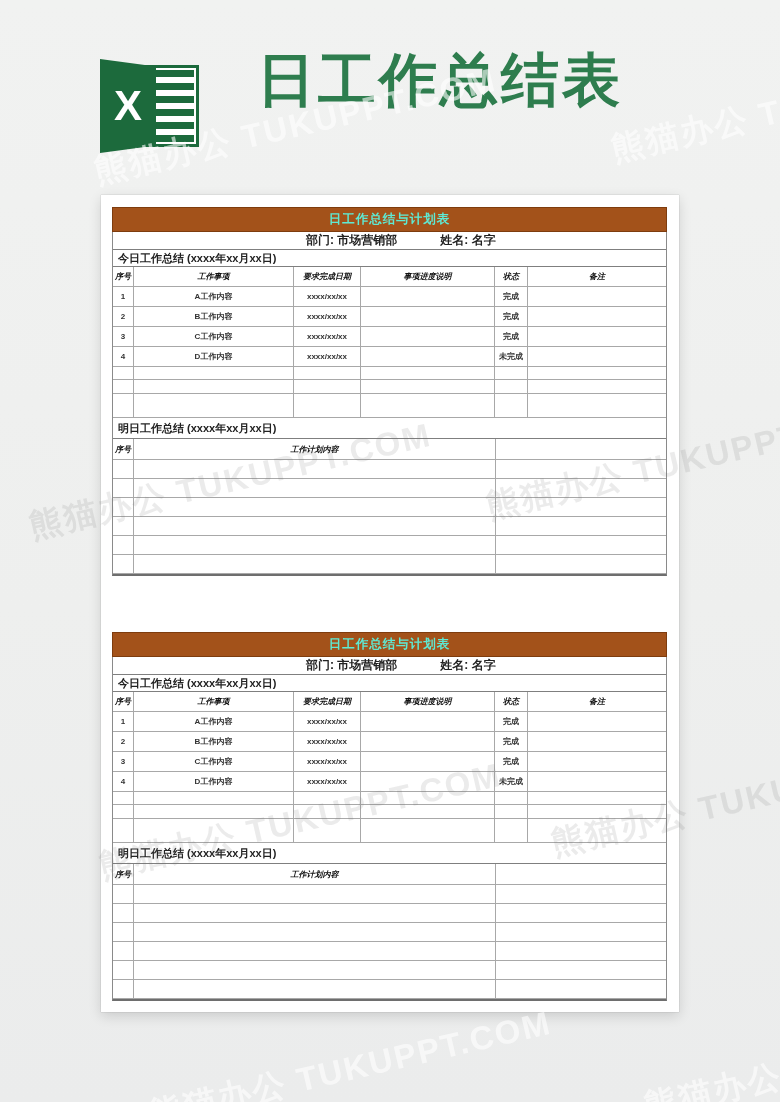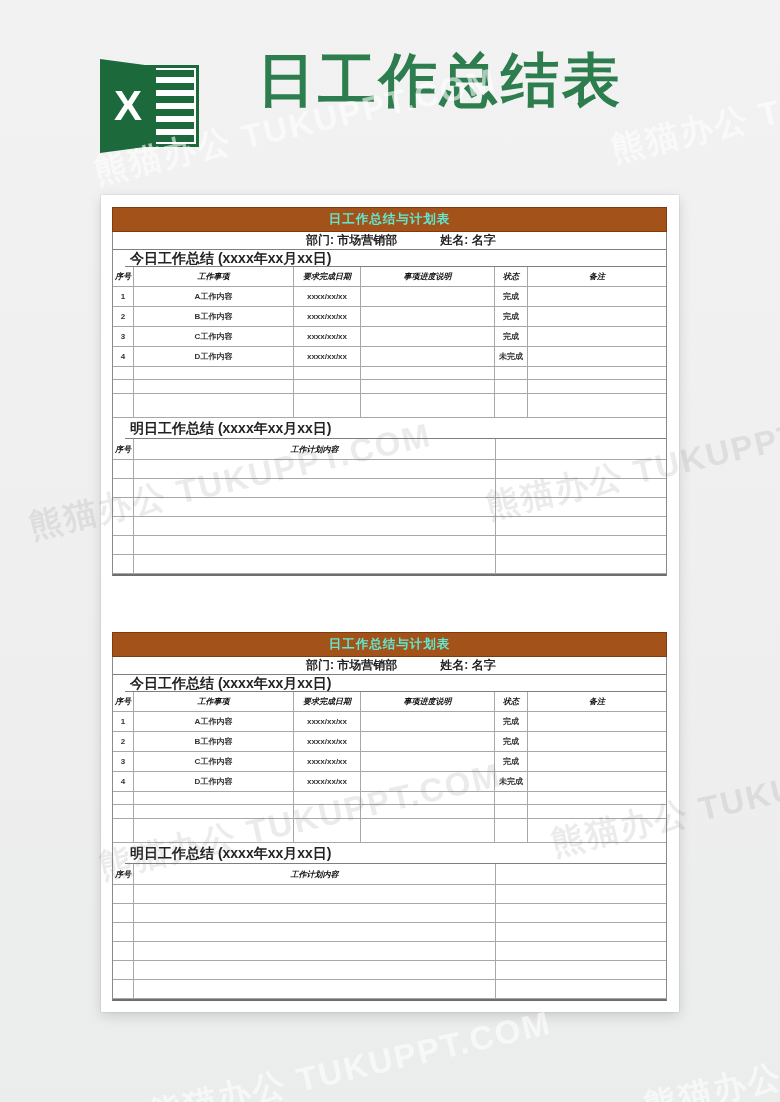--- a/index.html
+++ b/index.html
@@ -32,21 +32,21 @@
   .sheet{position:absolute;left:11px;top:12px;width:555px;}
   .sheet-2{top:437px;}
   .bar{height:23px;border:1px solid #7e3c0e;background:#a3521a;color:#5eead4;text-align:center;
        line-height:23px;font-size:12.5px;font-weight:700;letter-spacing:1px;}
   .tb{border-left:1px solid #8a8a8a;border-right:1px solid #8a8a8a;border-bottom:2px solid #6e6e6e;
       background:#fff;}
   .meta{height:17px;border-bottom:1px solid #7f7f7f;display:flex;align-items:center;
         padding-left:193px;font-size:12px;font-weight:700;color:#222;}
   .meta .m2{margin-left:43px;}
   .slab{height:16px;line-height:16px;border-bottom:1px solid #7f7f7f;padding-left:5px;
-        font-size:14px;font-weight:700;color:#222;margin-left:12px;}
+        font-size:11px;font-weight:700;color:#222;}
   .slab2{height:20px;line-height:20px;}
   .row{display:flex;border-bottom:1px solid #a8a8a8;}
   .cell{box-sizing:border-box;border-right:1px solid #a8a8a8;display:flex;align-items:center;
         justify-content:center;font-size:8px;color:#333;font-weight:600;overflow:hidden;}
   .cell:last-child{border-right:none;}
   .hcell{font-size:8px;color:#111;font-weight:700;font-style:italic;}
   .h1{height:19px;} .e1{height:12px;} .e2{height:13px;} .e3{height:23px;}
   .h2{height:20px;} .r2{height:18px;}
   .w-no{width:21px;} .w-item{width:160px;} .w-date{width:67px;} .w-desc{width:134px;}
   .w-status{width:33px;} .w-note{flex:1;}

